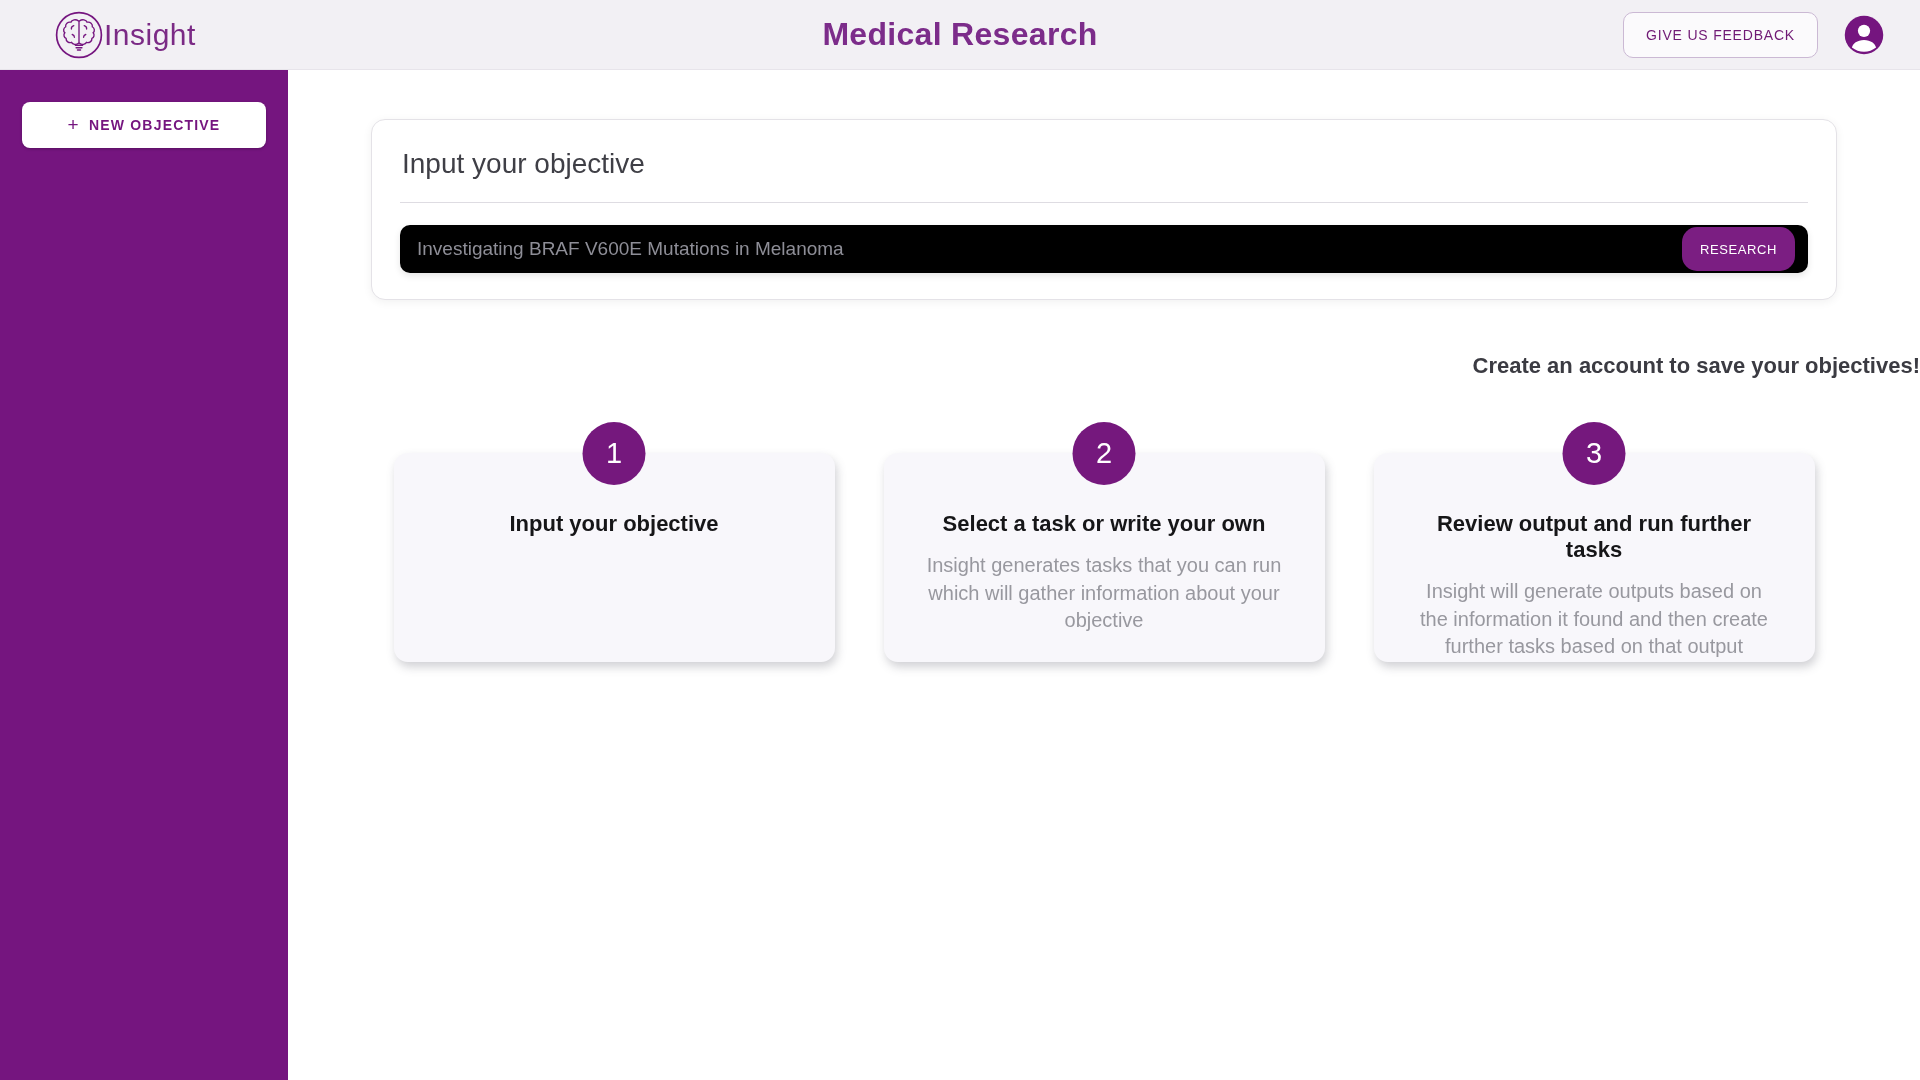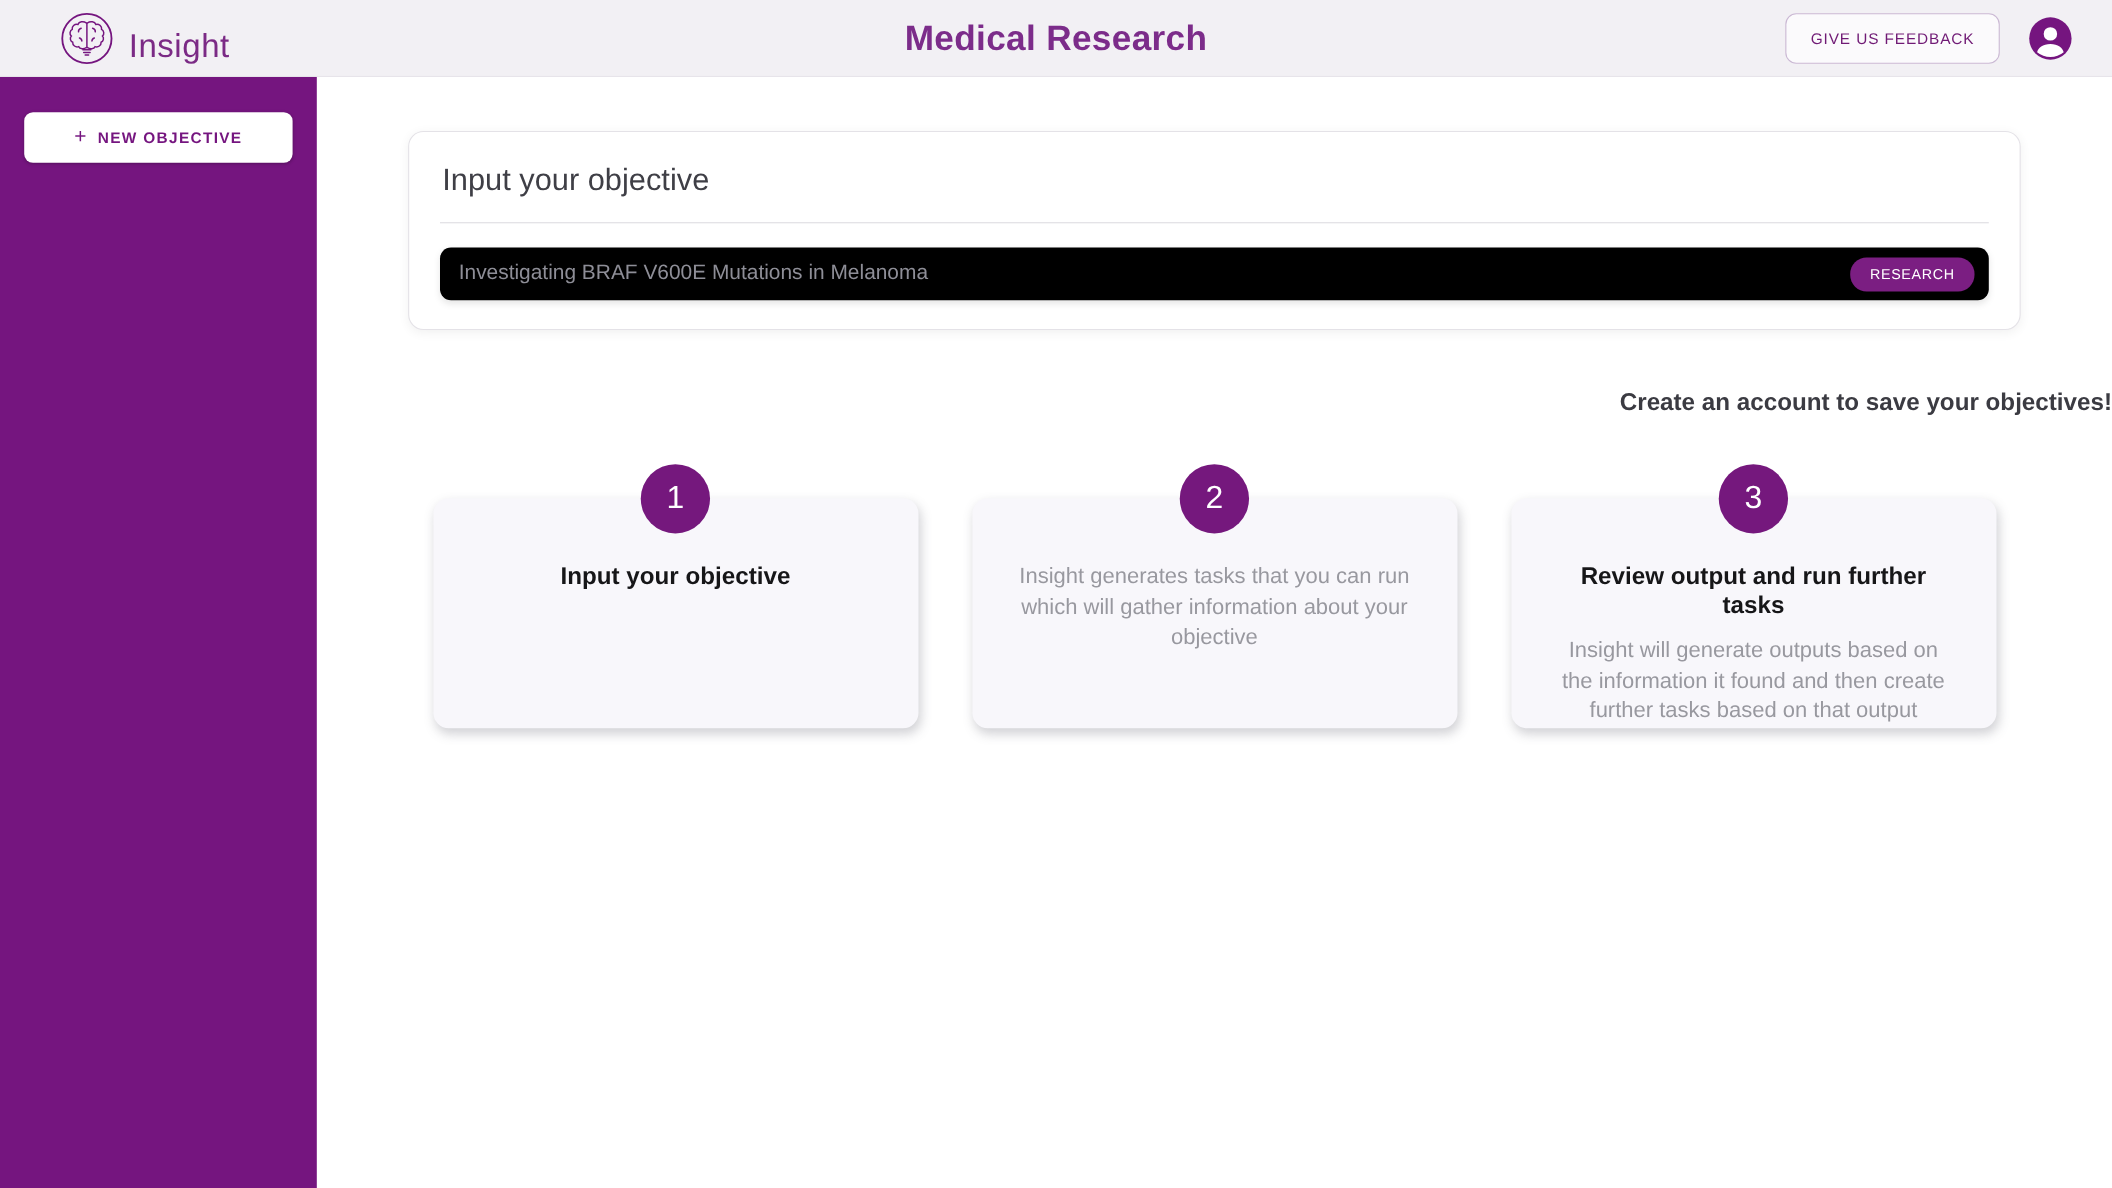--- a/index.html
+++ b/index.html
@@ -14,21 +14,21 @@
 
   
   .header {
     position: absolute; top: 0; left: 0; right: 0; height: 70px;
     background: #F2F0F4;
     border-bottom: 1px solid #E7E4EA;
     display: flex; align-items: center;
     padding: 0 35px 0 54px;
     z-index: 20;
   }
-  .brand { display: flex; align-items: flex-end; gap: 13px; cursor: pointer; }
+  .brand { display: flex; align-items: center; cursor: pointer; }
   .logo-circle { width: 50px; height: 50px; display: block; }
   .logo-text {
     font-size: 30px; color: #7B2A85; letter-spacing: 0.5px; font-weight: 400;
   }
   .app-title {
     position: absolute; left: 50%; transform: translateX(-50%);
     font-size: 32px; color: #7C2C8A; font-weight: 700; letter-spacing: 0.3px;
     white-space: nowrap;
   }
   .header-right { margin-left: auto; display: flex; align-items: center; gap: 25px; }
@@ -78,21 +78,21 @@
     display: flex; align-items: center;
     padding: 0 13px 0 17px;
     box-shadow: 0 3px 7px rgba(0,0,0,0.10);
   }
   .objective-input {
     flex: 1; border: none; outline: none; background: transparent;
     font-size: 19px; color: #5A5A64; font-family: inherit; padding: 0;
   }
   .objective-input::placeholder { color: #8E8E97; opacity: 1; }
   .research-btn {
-    height: 31px; padding: 0 18px;
+    height: 44px; padding: 0 18px;
     border: none; border-radius: 15px;
     background: #7B1E82; color: #ffffff;
     font-size: 13px; font-weight: 500; letter-spacing: 0.6px;
     font-family: inherit; cursor: pointer;
   }
 
   .signup-prompt {
     margin-top: 53px; text-align: right;
     font-size: 22px; font-weight: bold; color: #3B3B42;
   }
@@ -181,20 +181,21 @@
     <div class="step">
       <div class="step-circle">1</div>
       <div class="step-card">
         <div class="step-title">Input your objective</div>
       </div>
     </div>
 
     <div class="step">
       <div class="step-circle">2</div>
       <div class="step-card">
+        <div class="step-title">Select a task or write your own</div>
         <div class="step-desc">Insight generates tasks that you can run which will gather information about your objective</div>
       </div>
     </div>
 
     <div class="step">
       <div class="step-circle">3</div>
       <div class="step-card">
         <div class="step-title">Review output and run further tasks</div>
         <div class="step-desc">Insight will generate outputs based on the information it found and then create further tasks based on that output</div>
       </div>

